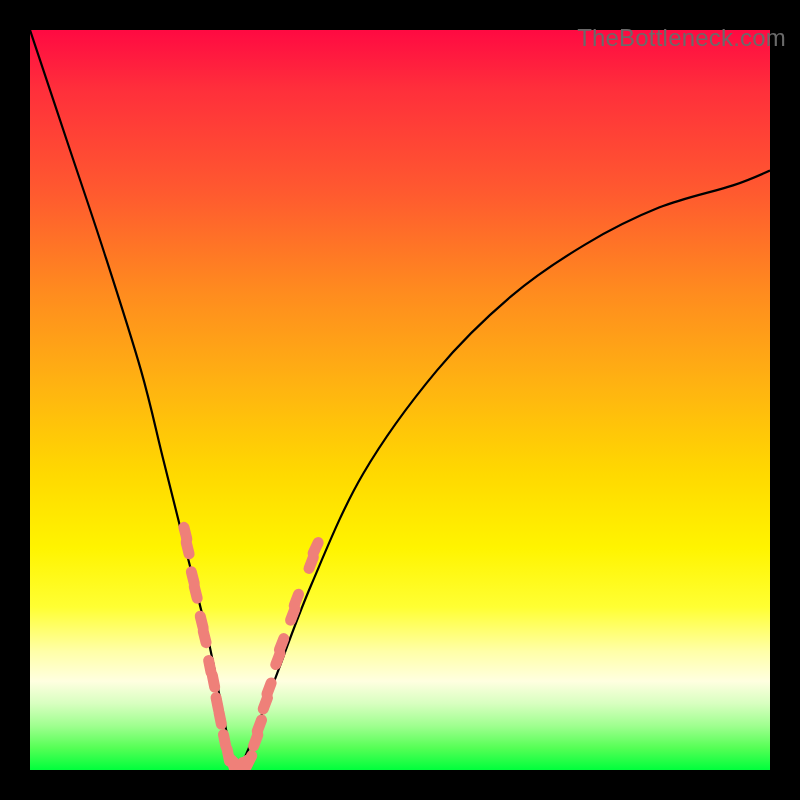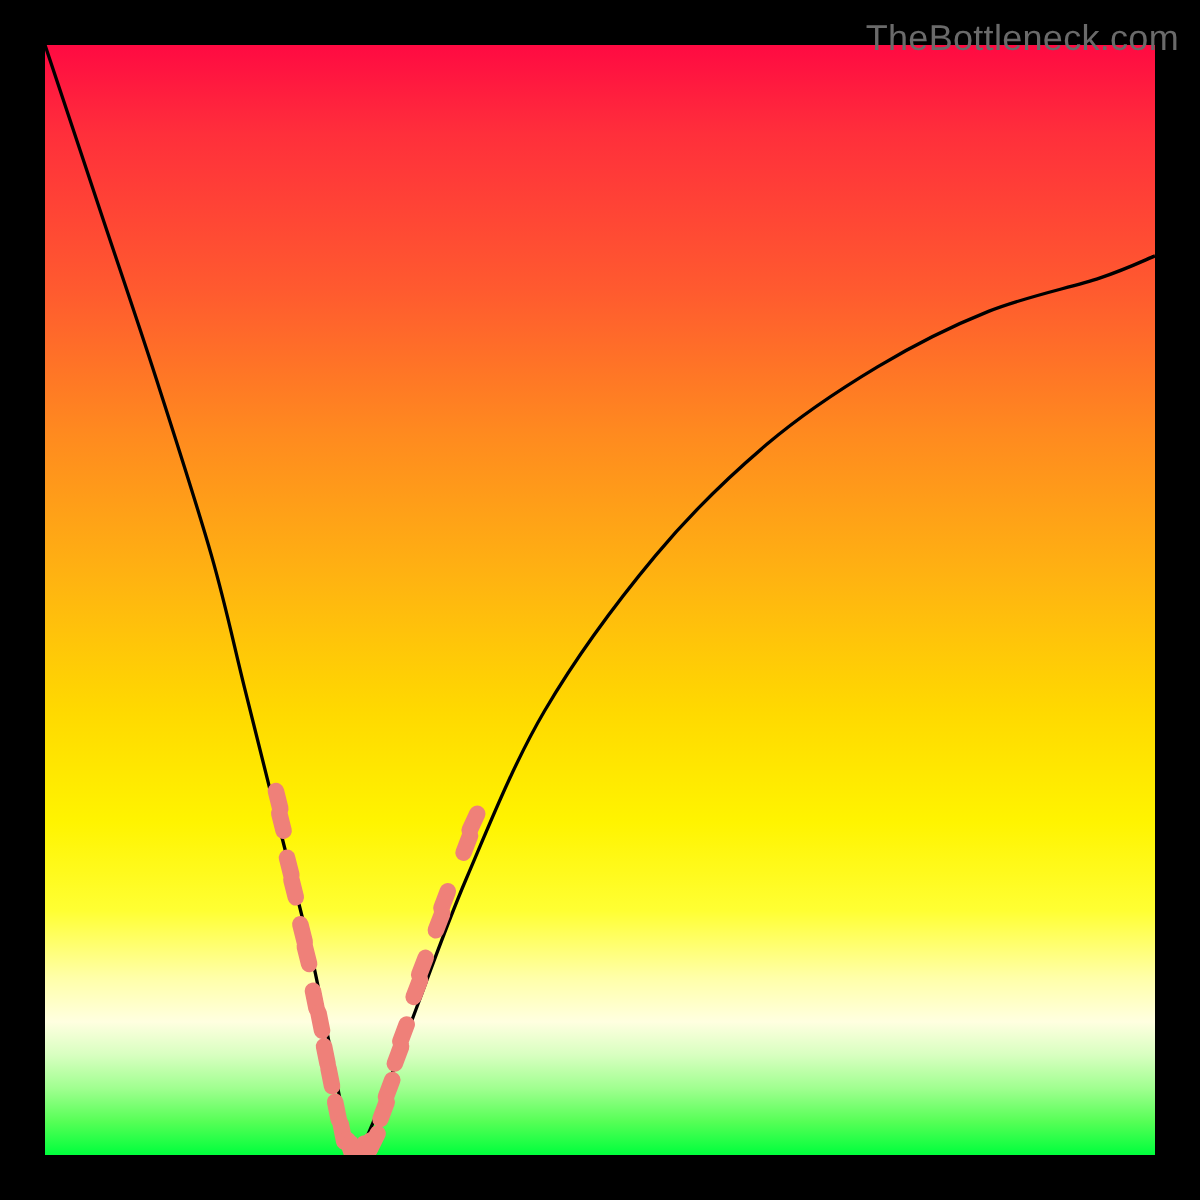--- a/index.html
+++ b/index.html
@@ -36,21 +36,21 @@
       #ffffa8 84%,
       #ffffe0 88%,
       #d8ffc0 91%,
       #a0ff90 94%,
       #56ff56 97%,
       #00ff3c 100%
     );
   }
   .watermark {
     position: absolute;
-    top: 12px;
+    top: 24px;
     right: 14px;
     color: #6a6a6a;
     font-size: 24px;
     font-weight: 500;
     letter-spacing: 0.2px;
     z-index: 5;
   }
   svg.curves {
     position: absolute;
     left: 0;

